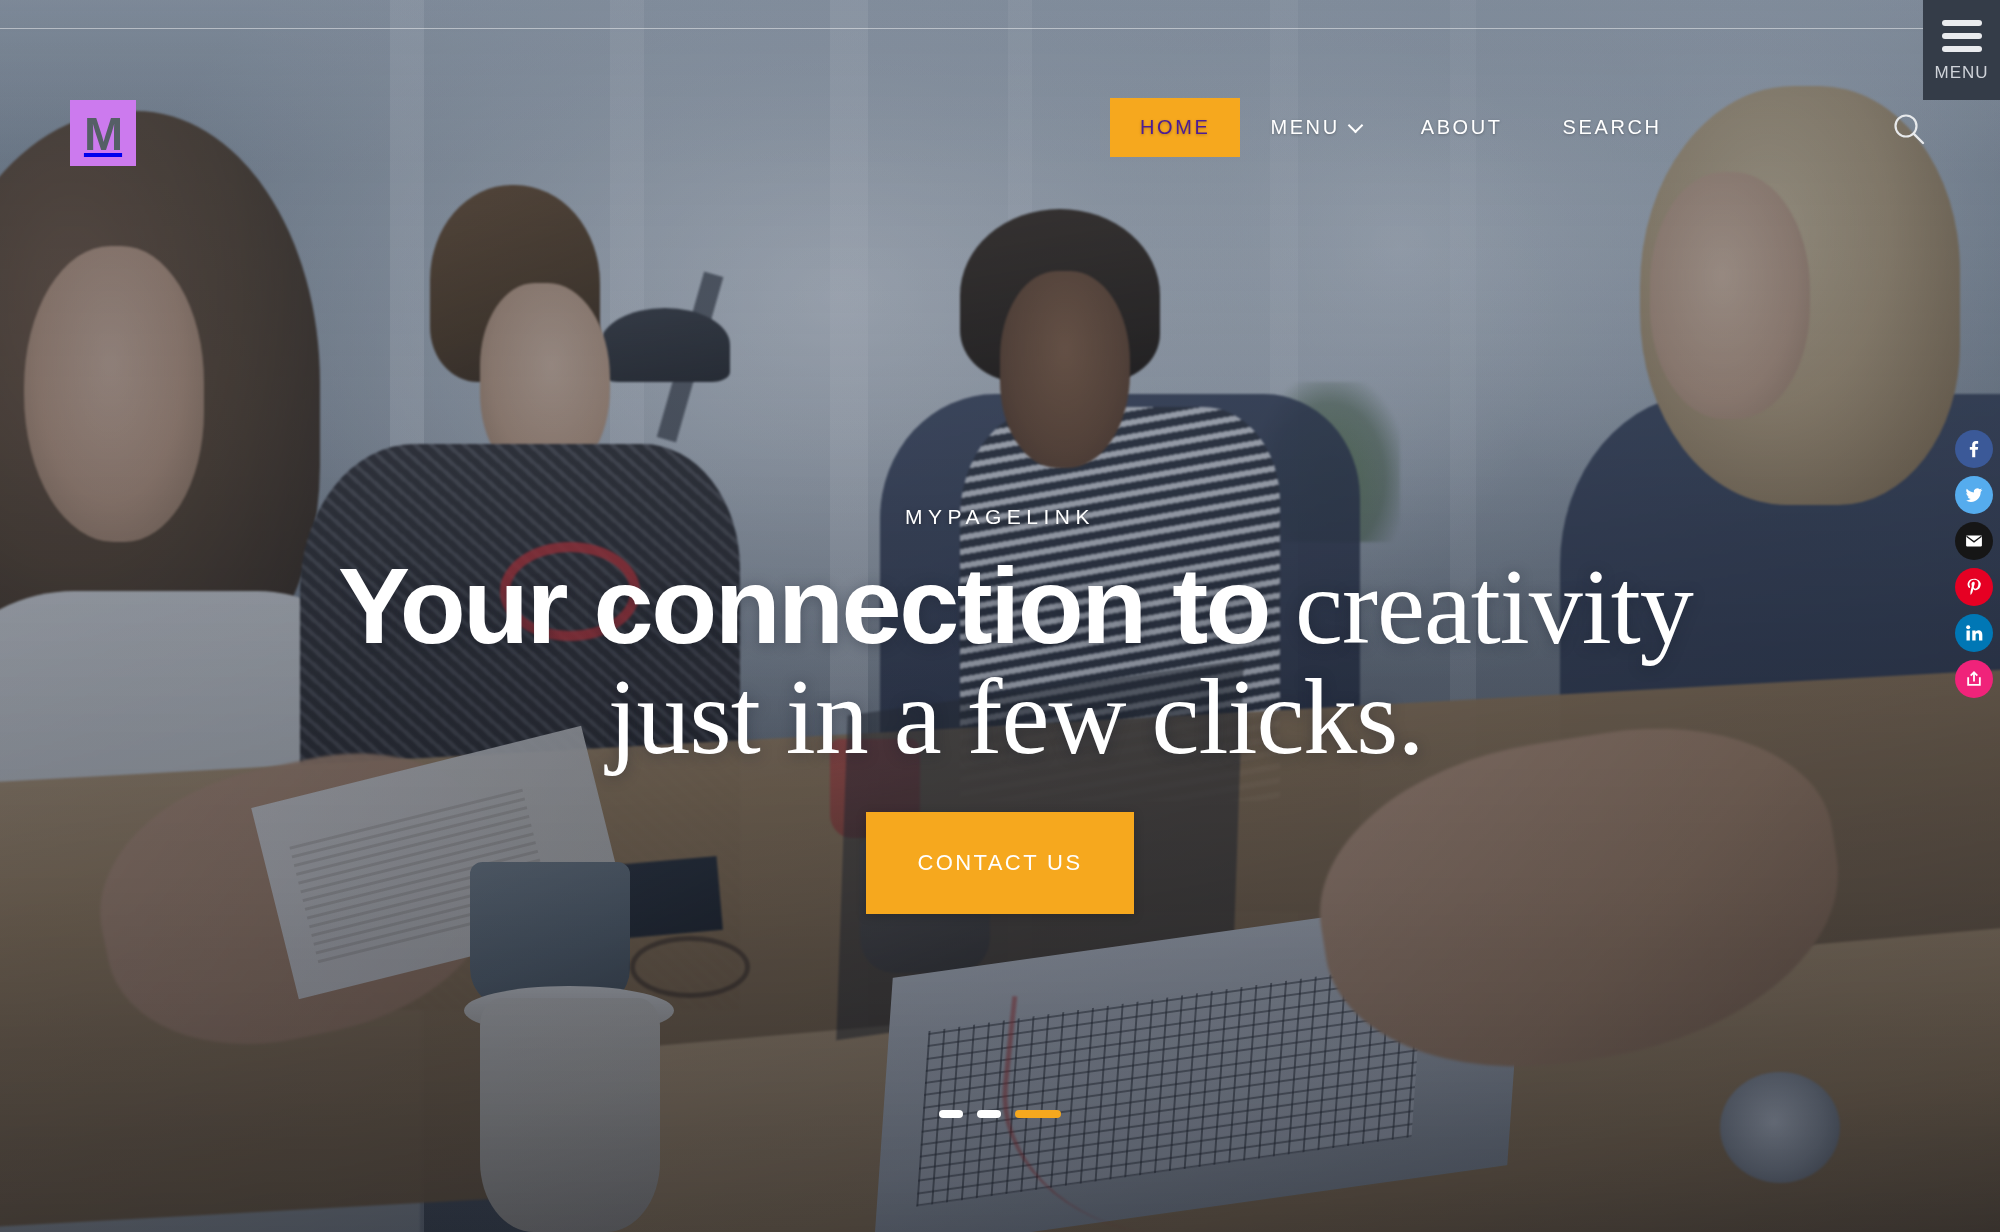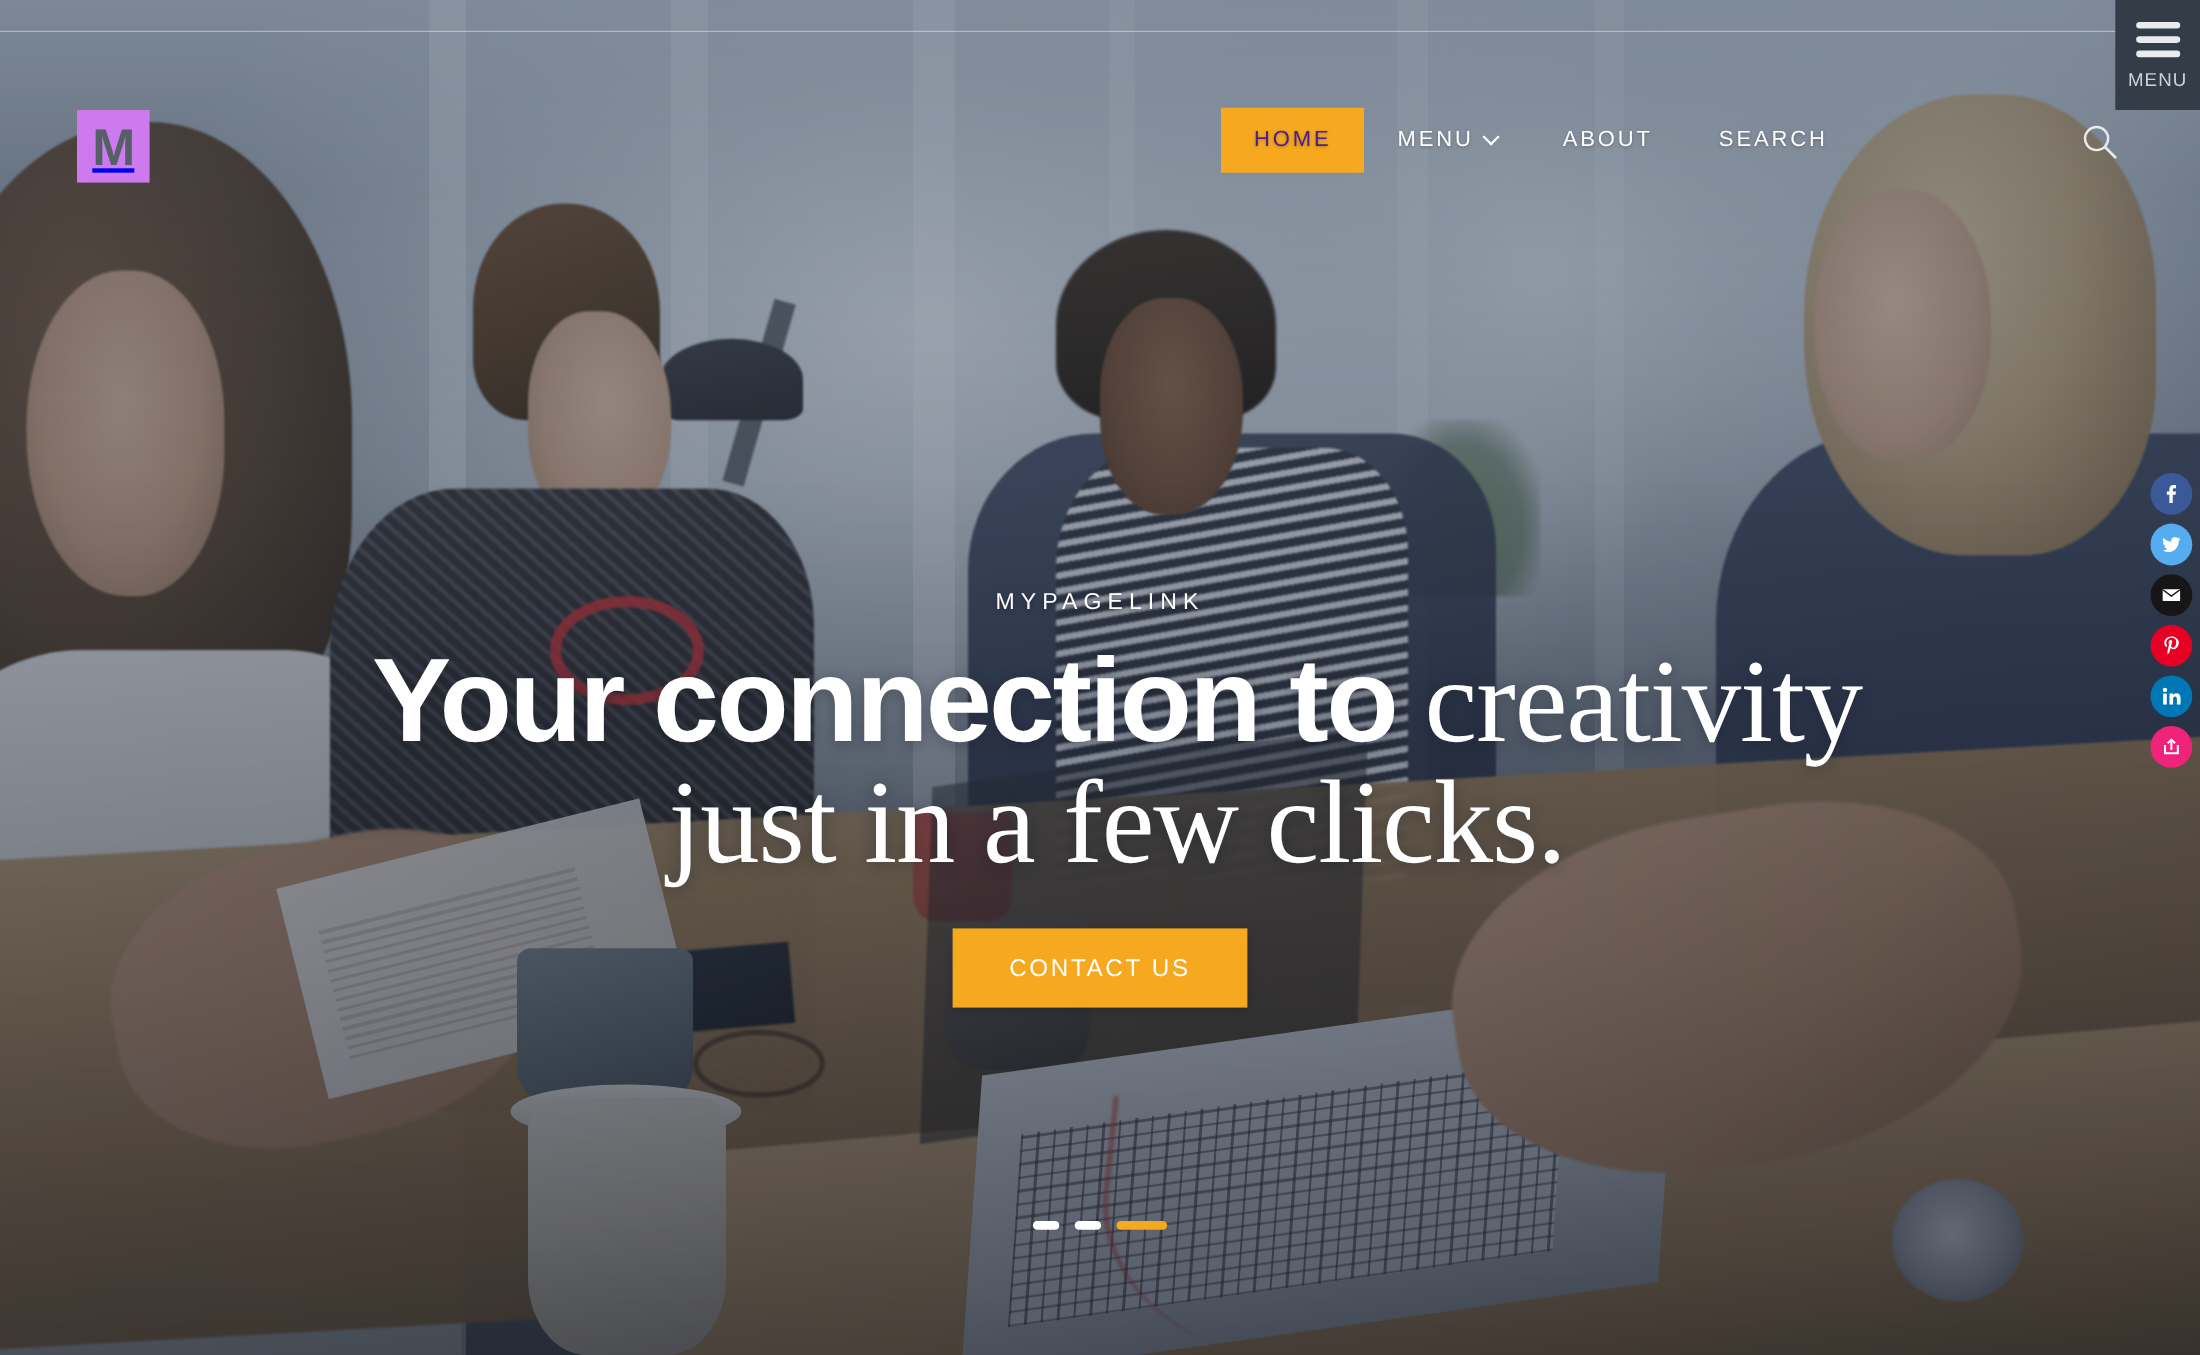--- a/index.html
+++ b/index.html
@@ -301,21 +301,21 @@
   .s-fb { background:#3b5998; }
   .s-tw { background:#55acee; }
   .s-mail { background:#161616; }
   .s-pin { background:#e60023; }
   .s-li { background:#0077b5; }
   .s-share { background:#f0237a; }
 
   
   .hero-content {
     position:absolute; left:0; right:0; top:505px; z-index:8;
-    text-align:center; pointer-events:none;margin-top:31px;
+    text-align:center; pointer-events:none;
   }
   .kicker {
     color:#fff; font-size:21px; letter-spacing:5.5px; font-weight:400;
     text-shadow:0 1px 5px rgba(0,0,0,.35);
   }
   .headline {
     margin-top:22px; color:#fff; line-height:1.02;
     text-shadow:0 2px 14px rgba(20,25,40,.35);
     padding-left:31px;
   }
@@ -325,21 +325,21 @@
     font-weight:bold; font-size:108px; letter-spacing:-2.5px;
   }
   .hl-serif {
     font-family:"Liberation Serif", serif;
     font-weight:400; font-size:108px; letter-spacing:-1px;
   }
   .cta-wrap { margin-top:40px; pointer-events:auto; }
   .cta {
     display:inline-block; background:#f6a81e; color:#fff;
     font-size:22px; letter-spacing:2.4px; text-decoration:none;
-    padding:23px 52px;
+    padding:38px 52px;
     box-shadow:0 2px 10px rgba(0,0,0,.18);
   }
 
   
   .dots {
     position:absolute; left:0; right:0; top:1110px; z-index:9;
     display:flex; align-items:center; justify-content:center; gap:14px;
   }
   .dot { height:8px; border-radius:4px; background:#fff; cursor:pointer; }
   .dot.w-short { width:24px; }

